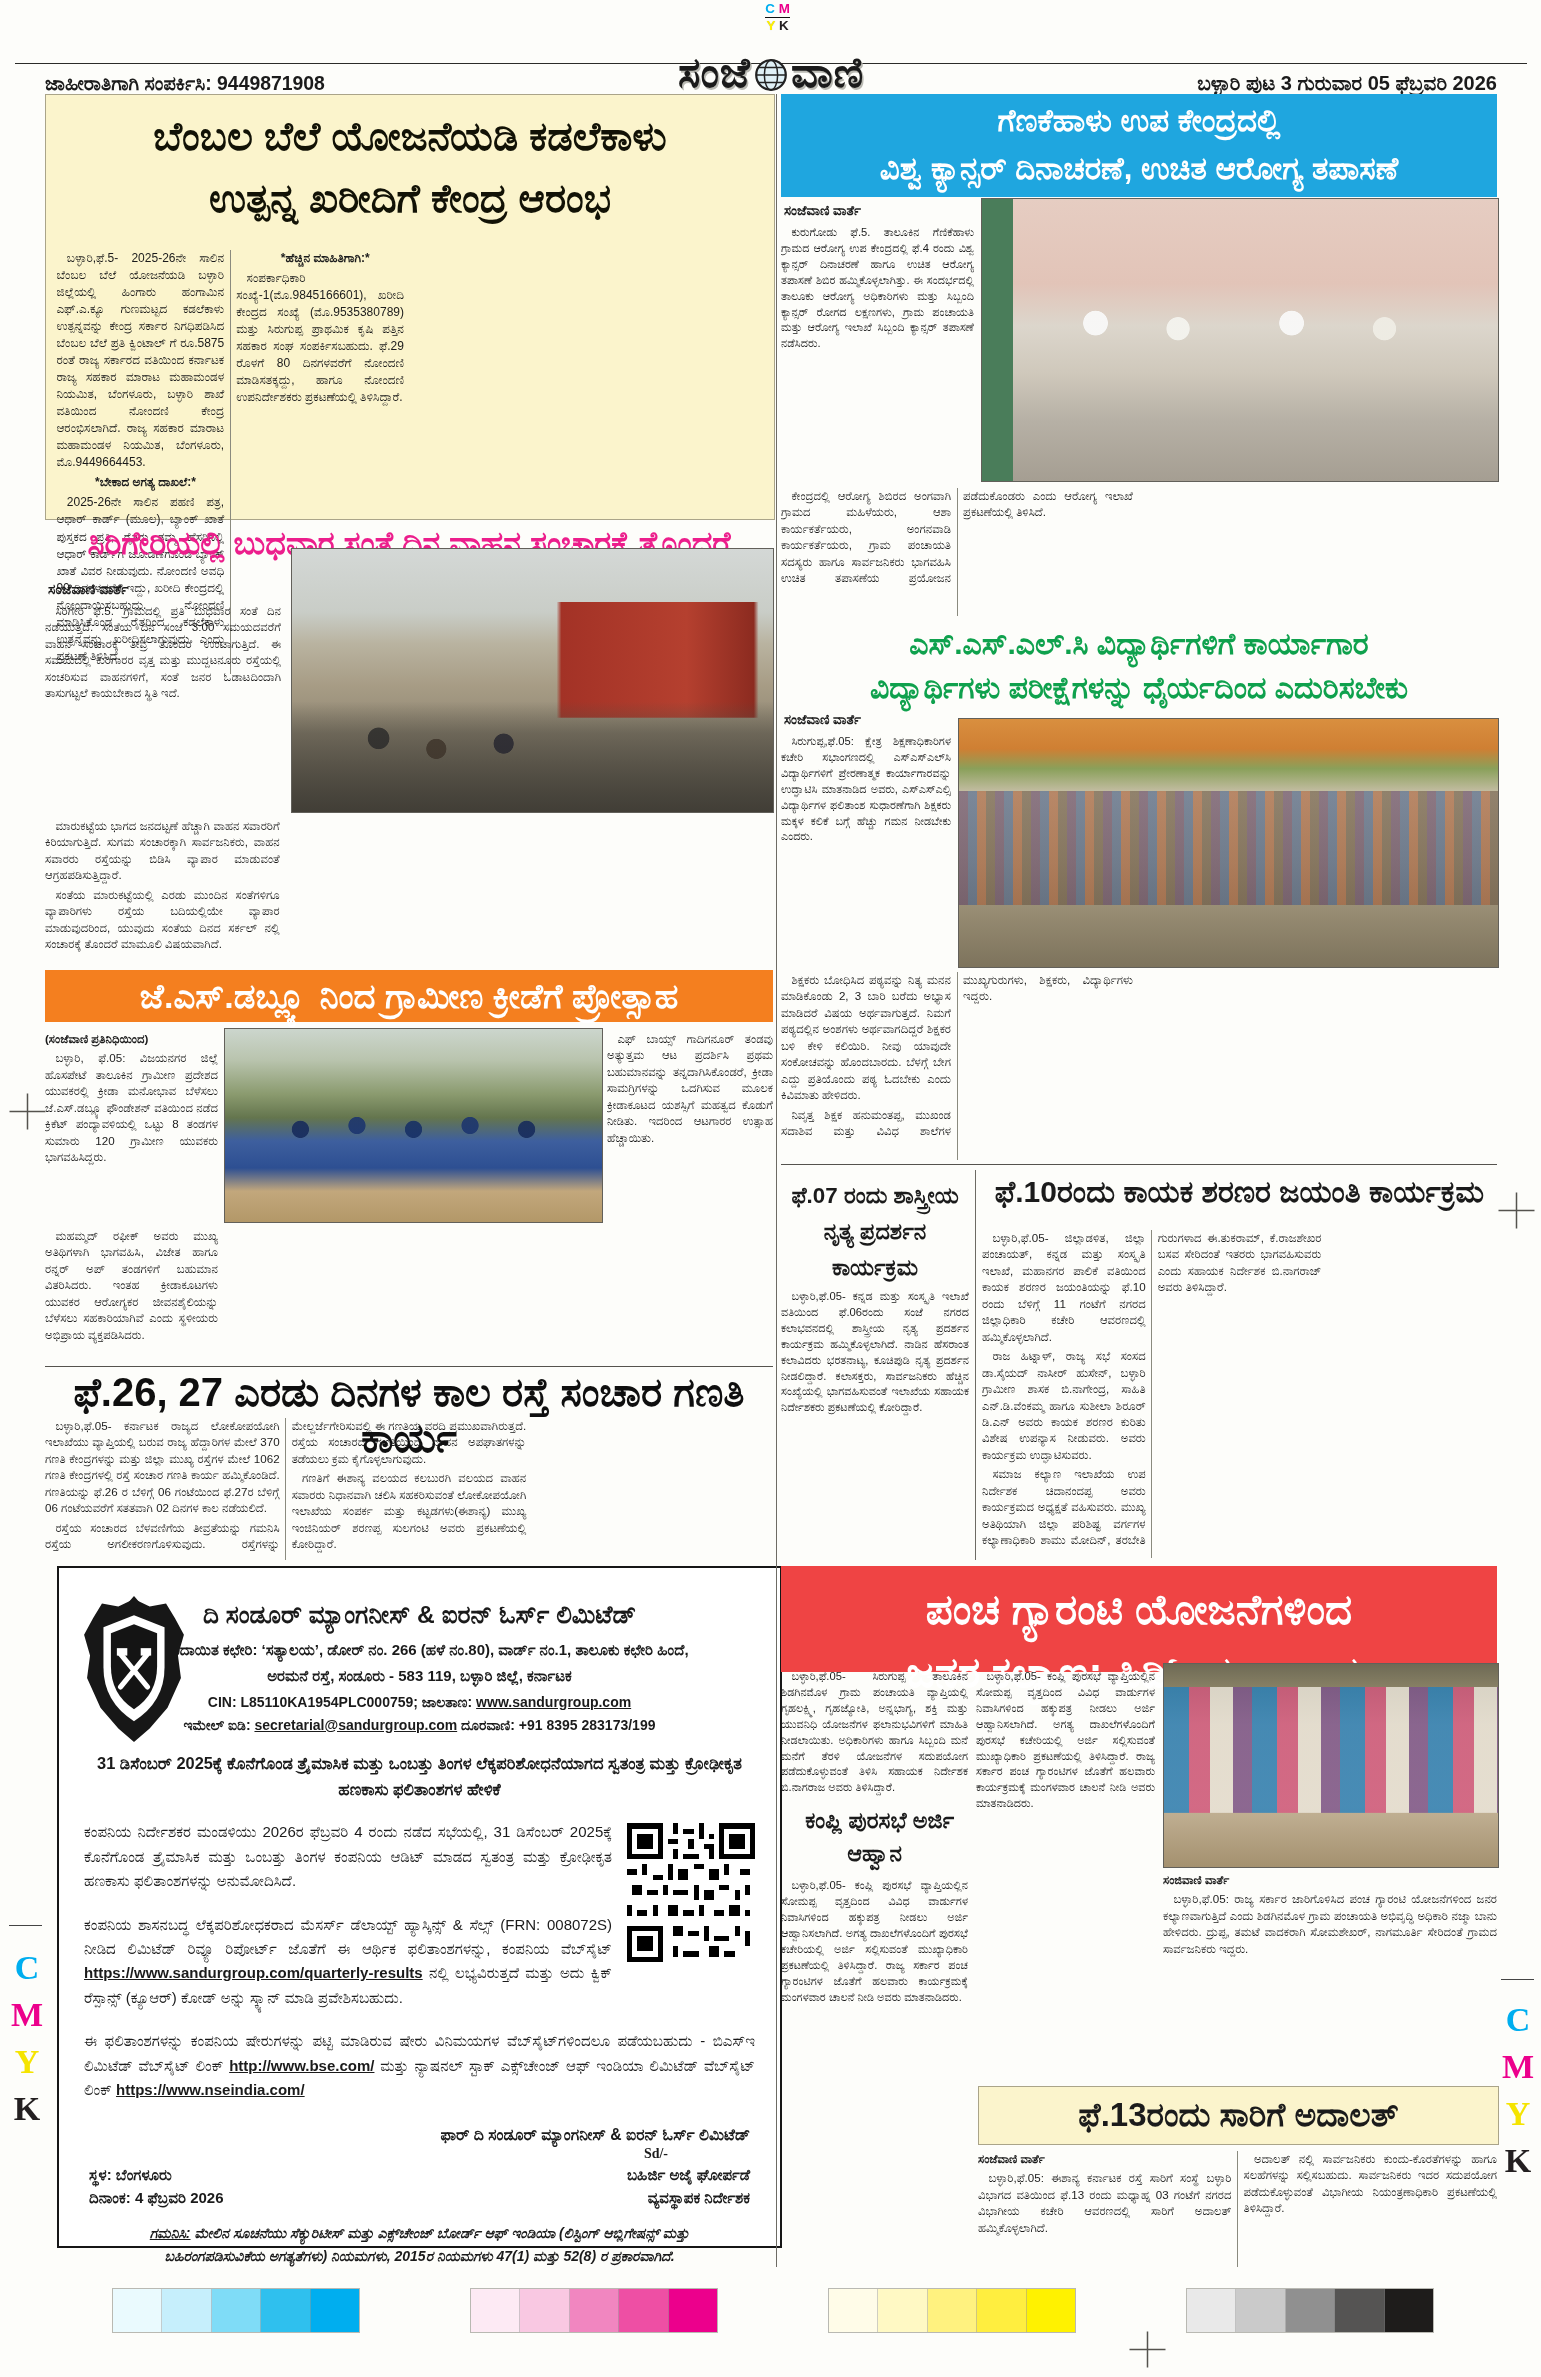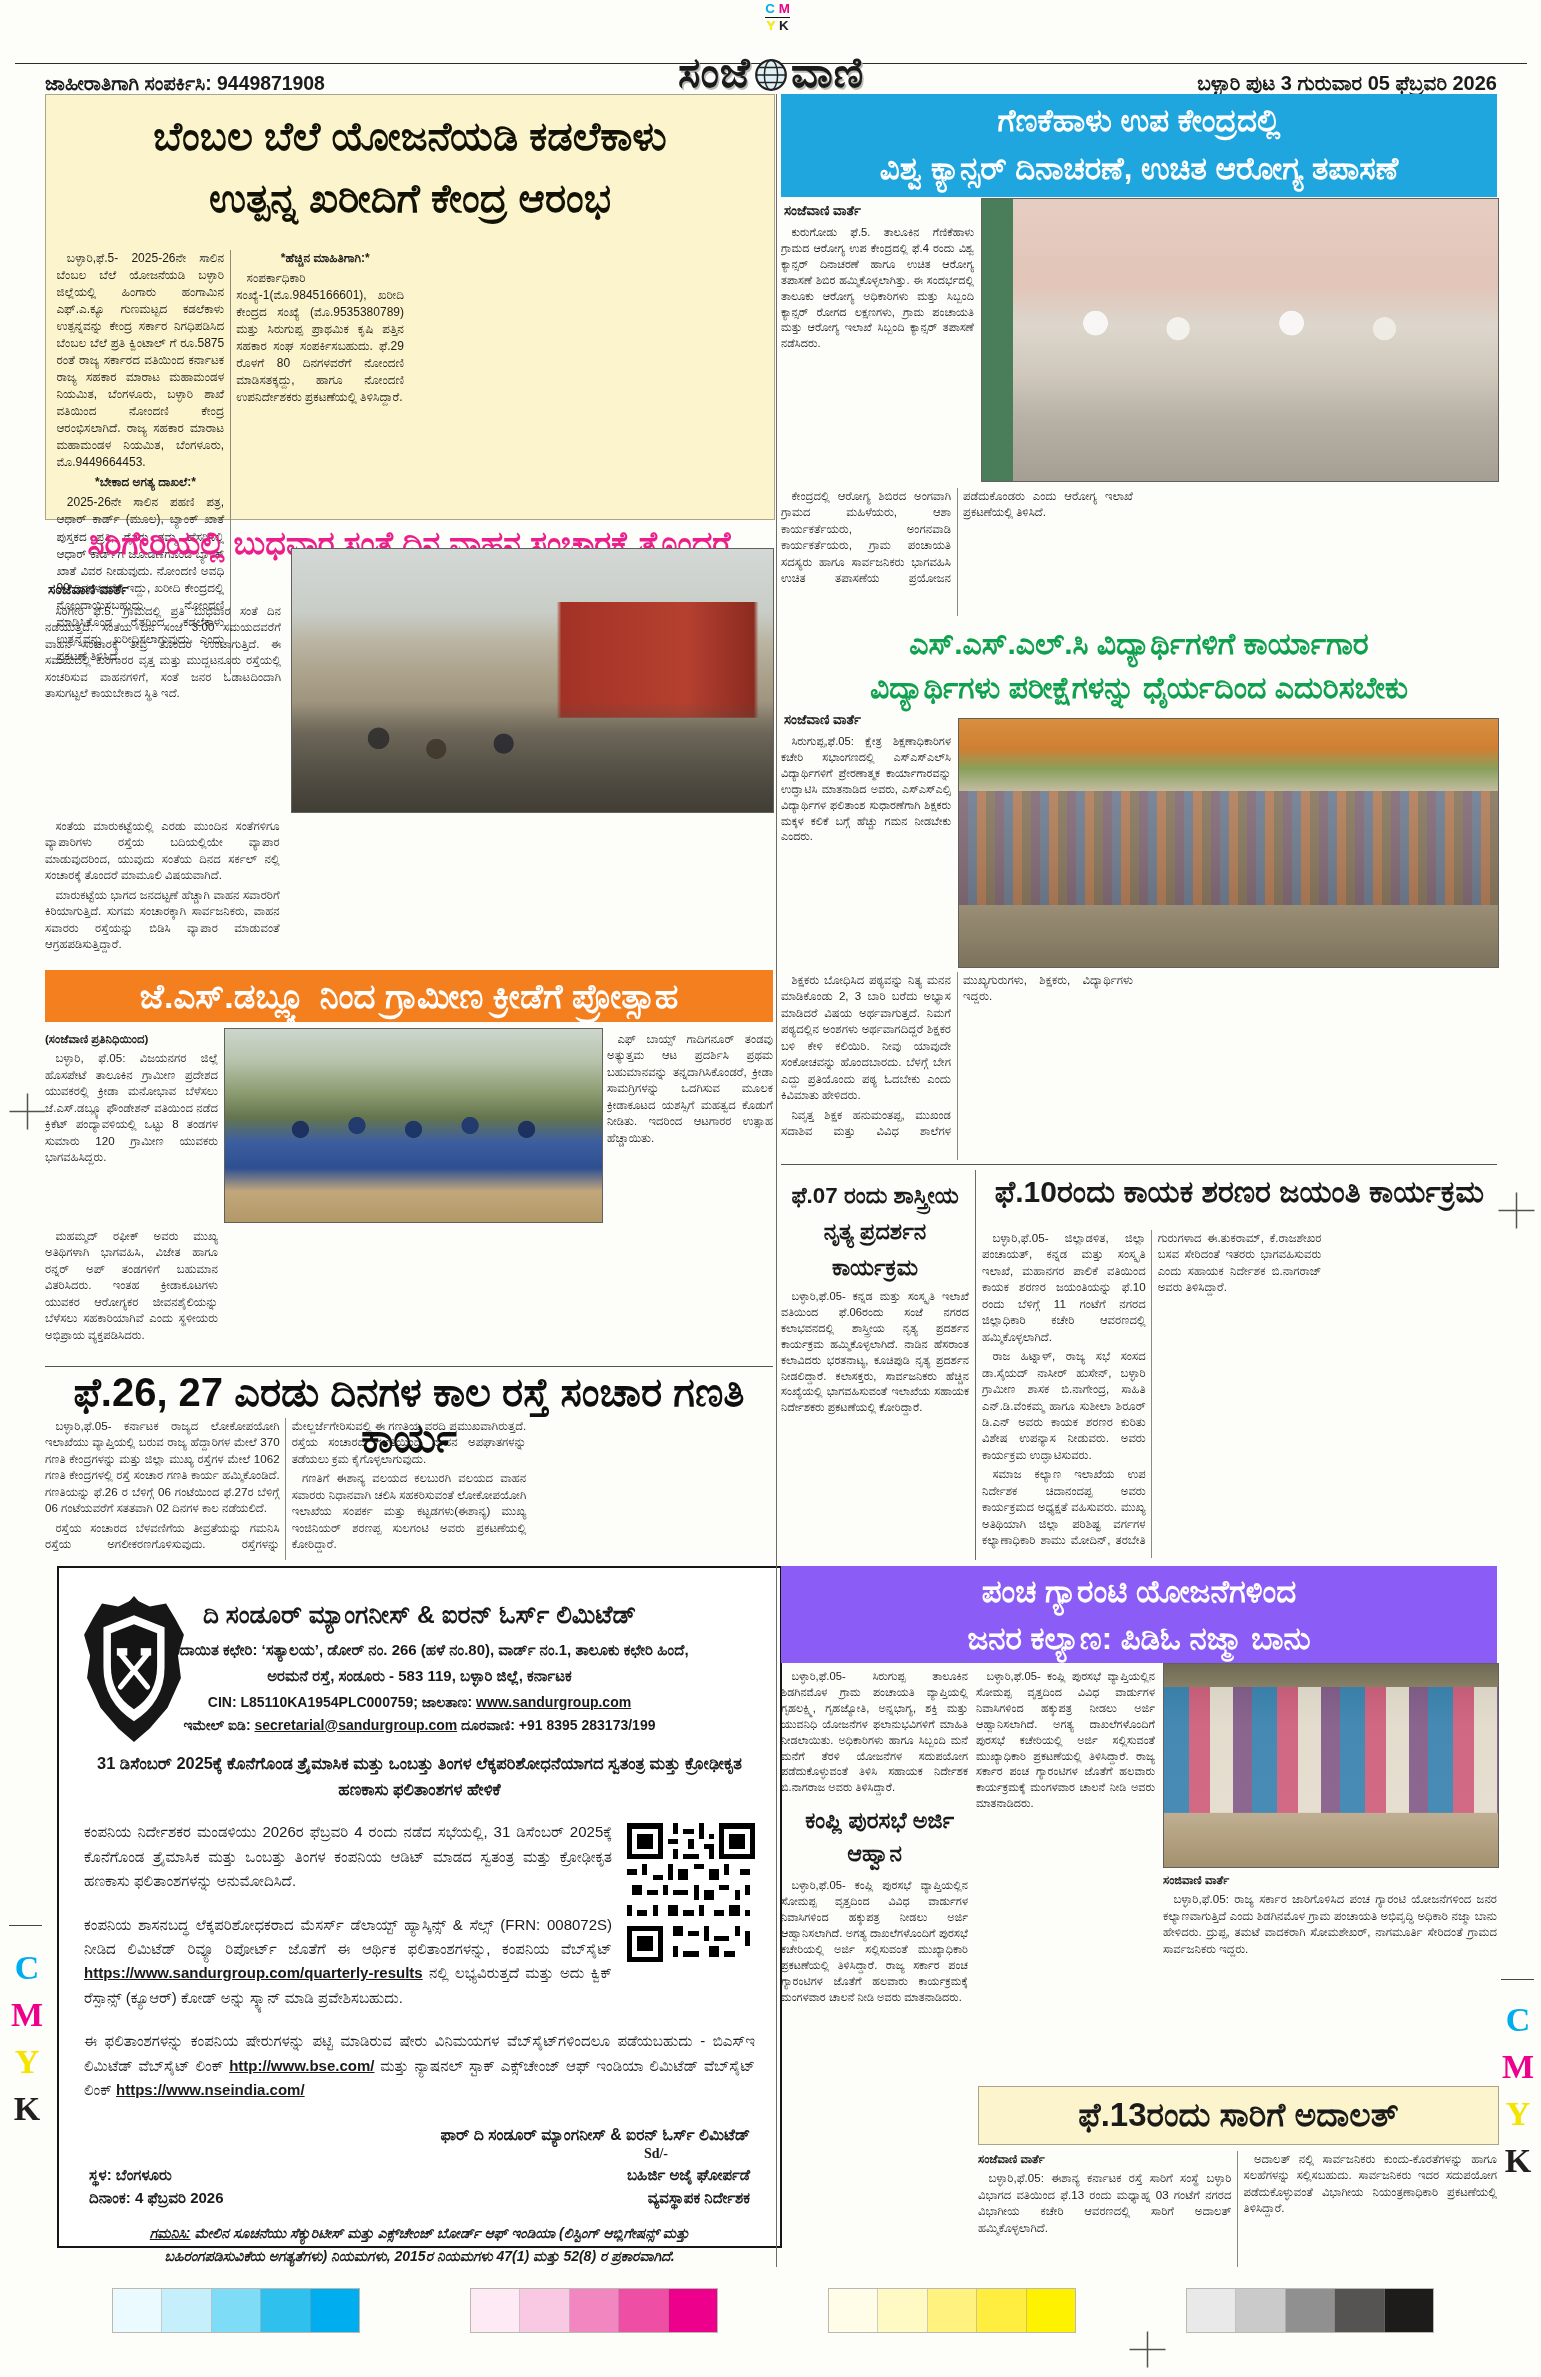--- a/index.html
+++ b/index.html
@@ -78,22 +78,22 @@
          linear-gradient(180deg, rgba(0,0,0,0) 58%, rgba(80,76,66,.55) 70%, rgba(60,57,50,.9) 100%),
          linear-gradient(90deg, transparent 55%, #a33226 56%, #b5402f 82%, #8c2b20 96%, transparent 97%),
          linear-gradient(180deg,#d4d8d6 0%,#c9cdc7 24%,#b9b3a0 36%,#a79c85 52%,#8e8572 72%,#6e695c 100%);
        background-repeat:no-repeat;
        background-size:100% 100%,100% 100%,100% 100%,100% 100%,100% 44%,100% 100%;
        background-position:0 0,0 0,0 0,0 0,0 36%,0 0;"></div>
   <div class="abs body-txt" style="left:45px;top:603px;width:236px;height:209px;overflow:hidden;">
     <div class="para">ಸಿರಿಗೇರಿ ಫೆ.5. ಗ್ರಾಮದಲ್ಲಿ ಪ್ರತಿ ಬುಧವಾರ ಸಂತೆ ದಿನ ನಡೆಯುತ್ತದೆ. ಸಂತೆಯ ದಿನ ಸಂಜೆ 3:00 ಸಮಯದವರೆಗೆ ವಾಹನ ಸಂಚಾರಕ್ಕೆ ತೀವ್ರ ತೊಂದರೆ ಉಂಟಾಗುತ್ತಿದೆ. ಈ ಸಮಯದಲ್ಲಿ ಕುರಿಗಾರರ ವೃತ್ತ ಮತ್ತು ಮುದ್ದಟನೂರು ರಸ್ತೆಯಲ್ಲಿ ಸಂಚರಿಸುವ ವಾಹನಗಳಿಗೆ, ಸಂತೆ ಜನರ ಓಡಾಟದಿಂದಾಗಿ ತಾಸುಗಟ್ಟಲೆ ಕಾಯಬೇಕಾದ ಸ್ಥಿತಿ ಇದೆ.</div>
   </div>
   <div class="abs body-txt cols c3" style="left:45px;top:818px;width:728px;height:146px;overflow:hidden;">
+    <div class="para">ಮಾರುಕಟ್ಟೆಯ ಭಾಗದ ಜನದಟ್ಟಣೆ ಹೆಚ್ಚಾಗಿ ವಾಹನ ಸವಾರರಿಗೆ ಕಿರಿಯಾಗುತ್ತಿದೆ. ಸುಗಮ ಸಂಚಾರಕ್ಕಾಗಿ ಸಾರ್ವಜನಿಕರು, ವಾಹನ ಸವಾರರು ರಸ್ತೆಯನ್ನು ಬಿಡಿಸಿ ವ್ಯಾಪಾರ ಮಾಡುವಂತೆ ಆಗ್ರಹಪಡಿಸುತ್ತಿದ್ದಾರೆ.</div>
     <div class="para">ಸಂತೆಯ ಮಾರುಕಟ್ಟೆಯಲ್ಲಿ ಎರಡು ಮುಂದಿನ ಸಂತೆಗಳಿಗೂ ವ್ಯಾಪಾರಿಗಳು ರಸ್ತೆಯ ಬದಿಯಲ್ಲಿಯೇ ವ್ಯಾಪಾರ ಮಾಡುವುದರಿಂದ, ಯುವುದು ಸಂತೆಯ ದಿನದ ಸರ್ಕಲ್ ನಲ್ಲಿ ಸಂಚಾರಕ್ಕೆ ತೊಂದರೆ ಮಾಮೂಲಿ ವಿಷಯವಾಗಿದೆ.</div>
-    <div class="para">ಮಾರುಕಟ್ಟೆಯ ಭಾಗದ ಜನದಟ್ಟಣೆ ಹೆಚ್ಚಾಗಿ ವಾಹನ ಸವಾರರಿಗೆ ಕಿರಿಯಾಗುತ್ತಿದೆ. ಸುಗಮ ಸಂಚಾರಕ್ಕಾಗಿ ಸಾರ್ವಜನಿಕರು, ವಾಹನ ಸವಾರರು ರಸ್ತೆಯನ್ನು ಬಿಡಿಸಿ ವ್ಯಾಪಾರ ಮಾಡುವಂತೆ ಆಗ್ರಹಪಡಿಸುತ್ತಿದ್ದಾರೆ.</div>
   </div>
 
   <div class="abs banner-h" style="left:45px;top:970px;width:728px;height:52px;background:#F47F1F;font-size:34px;line-height:52px;">ಜೆ.ಎಸ್.ಡಬ್ಲ್ಯೂ ನಿಂದ ಗ್ರಾಮೀಣ ಕ್ರೀಡೆಗೆ ಪ್ರೋತ್ಸಾಹ</div>
   <div class="abs body-txt" style="left:45px;top:1031px;width:173px;height:191px;overflow:hidden;">
     <div class="para bold" style="text-indent:0;">(ಸಂಜೆವಾಣಿ ಪ್ರತಿನಿಧಿಯಿಂದ)</div>
     <div class="para">ಬಳ್ಳಾರಿ, ಫೆ.05: ವಿಜಯನಗರ ಜಿಲ್ಲೆ ಹೊಸಪೇಟೆ ತಾಲೂಕಿನ ಗ್ರಾಮೀಣ ಪ್ರದೇಶದ ಯುವಕರಲ್ಲಿ ಕ್ರೀಡಾ ಮನೋಭಾವ ಬೆಳೆಸಲು ಜೆ.ಎಸ್.ಡಬ್ಲ್ಯೂ ಫೌಂಡೇಶನ್ ವತಿಯಿಂದ ನಡೆದ ಕ್ರಿಕೆಟ್ ಪಂದ್ಯಾವಳಿಯಲ್ಲಿ ಒಟ್ಟು 8 ತಂಡಗಳ ಸುಮಾರು 120 ಗ್ರಾಮೀಣ ಯುವಕರು ಭಾಗವಹಿಸಿದ್ದರು.</div>
   </div>
   <div class="abs photo" style="left:224px;top:1028px;width:377px;height:193px;
        background:
          radial-gradient(circle at 20% 52%, rgba(20,40,90,.85) 0 8.2px, transparent 9px),
@@ -272,21 +272,21 @@
     <div class="para">ಬಳ್ಳಾರಿ,ಫೆ.05- ಕನ್ನಡ ಮತ್ತು ಸಂಸ್ಕೃತಿ ಇಲಾಖೆ ವತಿಯಿಂದ ಫೆ.06ರಂದು ಸಂಜೆ ನಗರದ ಕಲಾಭವನದಲ್ಲಿ ಶಾಸ್ತ್ರೀಯ ನೃತ್ಯ ಪ್ರದರ್ಶನ ಕಾರ್ಯಕ್ರಮ ಹಮ್ಮಿಕೊಳ್ಳಲಾಗಿದೆ. ನಾಡಿನ ಹೆಸರಾಂತ ಕಲಾವಿದರು ಭರತನಾಟ್ಯ, ಕೂಚಿಪುಡಿ ನೃತ್ಯ ಪ್ರದರ್ಶನ ನೀಡಲಿದ್ದಾರೆ. ಕಲಾಸಕ್ತರು, ಸಾರ್ವಜನಿಕರು ಹೆಚ್ಚಿನ ಸಂಖ್ಯೆಯಲ್ಲಿ ಭಾಗವಹಿಸುವಂತೆ ಇಲಾಖೆಯ ಸಹಾಯಕ ನಿರ್ದೇಶಕರು ಪ್ರಕಟಣೆಯಲ್ಲಿ ಕೋರಿದ್ದಾರೆ.</div>
   </div>
   <div class="abs" style="left:975px;top:1170px;height:390px;border-left:0.7px solid #6d6b64;"></div>
   <div class="abs center bold" style="left:982px;top:1175px;width:515px;font-size:30px;">ಫೆ.10ರಂದು ಕಾಯಕ ಶರಣರ ಜಯಂತಿ ಕಾರ್ಯಕ್ರಮ</div>
   <div class="abs body-txt cols c3" style="left:982px;top:1230px;width:515px;height:328px;overflow:hidden;">
     <div class="para">ಬಳ್ಳಾರಿ,ಫೆ.05- ಜಿಲ್ಲಾಡಳಿತ, ಜಿಲ್ಲಾ ಪಂಚಾಯತ್, ಕನ್ನಡ ಮತ್ತು ಸಂಸ್ಕೃತಿ ಇಲಾಖೆ, ಮಹಾನಗರ ಪಾಲಿಕೆ ವತಿಯಿಂದ ಕಾಯಕ ಶರಣರ ಜಯಂತಿಯನ್ನು ಫೆ.10 ರಂದು ಬೆಳಿಗ್ಗೆ 11 ಗಂಟೆಗೆ ನಗರದ ಜಿಲ್ಲಾಧಿಕಾರಿ ಕಚೇರಿ ಆವರಣದಲ್ಲಿ ಹಮ್ಮಿಕೊಳ್ಳಲಾಗಿದೆ.</div>
     <div class="para">ರಾಜ ಹಿಟ್ನಾಳ್, ರಾಜ್ಯ ಸಭೆ ಸಂಸದ ಡಾ.ಸೈಯದ್ ನಾಸೀರ್ ಹುಸೇನ್, ಬಳ್ಳಾರಿ ಗ್ರಾಮೀಣ ಶಾಸಕ ಬಿ.ನಾಗೇಂದ್ರ, ಸಾಹಿತಿ ಎನ್.ಡಿ.ವೆಂಕಮ್ಮ ಹಾಗೂ ಸುಶೀಲಾ ಶಿರೂರ್ ಡಿ.ಎನ್ ಅವರು ಕಾಯಕ ಶರಣರ ಕುರಿತು ವಿಶೇಷ ಉಪನ್ಯಾಸ ನೀಡುವರು. ಅವರು ಕಾರ್ಯಕ್ರಮ ಉದ್ಘಾಟಿಸುವರು.</div>
     <div class="para">ಸಮಾಜ ಕಲ್ಯಾಣ ಇಲಾಖೆಯ ಉಪ ನಿರ್ದೇಶಕ ಚಿದಾನಂದಪ್ಪ ಅವರು ಕಾರ್ಯಕ್ರಮದ ಅಧ್ಯಕ್ಷತೆ ವಹಿಸುವರು. ಮುಖ್ಯ ಅತಿಥಿಯಾಗಿ ಜಿಲ್ಲಾ ಪರಿಶಿಷ್ಟ ವರ್ಗಗಳ ಕಲ್ಯಾಣಾಧಿಕಾರಿ ಶಾಮು ಮೋದಿನ್, ತರಬೇತಿ ಗುರುಗಳಾದ ಈ.ತುಕರಾಮ್, ಕೆ.ರಾಜಶೇಖರ ಬಸವ ಸೇರಿದಂತೆ ಇತರರು ಭಾಗವಹಿಸುವರು ಎಂದು ಸಹಾಯಕ ನಿರ್ದೇಶಕ ಬಿ.ನಾಗರಾಜ್ ಅವರು ತಿಳಿಸಿದ್ದಾರೆ.</div>
   </div>
 
-  <div class="abs banner-h" style="left:781px;top:1566px;width:716px;height:94px;background:#8b5cf6;font-size:31px;line-height:1.5;padding-top:3px;">
+  <div class="abs banner-h" style="left:781px;top:1566px;width:716px;height:94px;background:#ef4444;font-size:42px;line-height:1.5;padding-top:12px;">
     <div>ಪಂಚ ಗ್ಯಾರಂಟಿ ಯೋಜನೆಗಳಿಂದ</div>
     <div>ಜನರ ಕಲ್ಯಾಣ: ಪಿಡಿಓ ನಜ್ಮಾ ಬಾನು</div>
   </div>
   <div class="abs body-txt" style="left:781px;top:1669px;width:187px;height:597px;overflow:hidden;font-size:11.2px;">
     <div class="para">ಬಳ್ಳಾರಿ,ಫೆ.05- ಸಿರುಗುಪ್ಪ ತಾಲೂಕಿನ ಶಿಡಗಿನಮೊಳ ಗ್ರಾಮ ಪಂಚಾಯತಿ ವ್ಯಾಪ್ತಿಯಲ್ಲಿ ಗೃಹಲಕ್ಷ್ಮಿ, ಗೃಹಜ್ಯೋತಿ, ಅನ್ನಭಾಗ್ಯ, ಶಕ್ತಿ ಮತ್ತು ಯುವನಿಧಿ ಯೋಜನೆಗಳ ಫಲಾನುಭವಿಗಳಿಗೆ ಮಾಹಿತಿ ನೀಡಲಾಯಿತು. ಅಧಿಕಾರಿಗಳು ಹಾಗೂ ಸಿಬ್ಬಂದಿ ಮನೆ ಮನೆಗೆ ತೆರಳಿ ಯೋಜನೆಗಳ ಸದುಪಯೋಗ ಪಡೆದುಕೊಳ್ಳುವಂತೆ ತಿಳಿಸಿ ಸಹಾಯಕ ನಿರ್ದೇಶಕ ಬಿ.ನಾಗರಾಜ ಅವರು ತಿಳಿಸಿದ್ದಾರೆ.</div>
     <div class="para subhead-c" style="font-size:22.4px;line-height:1.5;margin:7.5px 0;">ಕಂಪ್ಲಿ ಪುರಸಭೆ ಅರ್ಜಿ ಆಹ್ವಾನ</div>
     <div class="para">ಬಳ್ಳಾರಿ,ಫೆ.05- ಕಂಪ್ಲಿ ಪುರಸಭೆ ವ್ಯಾಪ್ತಿಯಲ್ಲಿನ ಸೋಮಪ್ಪ ವೃತ್ತದಿಂದ ವಿವಿಧ ವಾರ್ಡುಗಳ ನಿವಾಸಿಗಳಿಂದ ಹಕ್ಕುಪತ್ರ ನೀಡಲು ಅರ್ಜಿ ಆಹ್ವಾನಿಸಲಾಗಿದೆ. ಅಗತ್ಯ ದಾಖಲೆಗಳೊಂದಿಗೆ ಪುರಸಭೆ ಕಚೇರಿಯಲ್ಲಿ ಅರ್ಜಿ ಸಲ್ಲಿಸುವಂತೆ ಮುಖ್ಯಾಧಿಕಾರಿ ಪ್ರಕಟಣೆಯಲ್ಲಿ ತಿಳಿಸಿದ್ದಾರೆ. ರಾಜ್ಯ ಸರ್ಕಾರ ಪಂಚ ಗ್ಯಾರಂಟಿಗಳ ಜೊತೆಗೆ ಹಲವಾರು ಕಾರ್ಯಕ್ರಮಕ್ಕೆ ಮಂಗಳವಾರ ಚಾಲನೆ ನೀಡಿ ಅವರು ಮಾತನಾಡಿದರು.</div>
   </div>
   <div class="abs body-txt" style="left:976px;top:1669px;width:179px;height:412px;overflow:hidden;font-size:11.2px;">
     <div class="para">ಬಳ್ಳಾರಿ,ಫೆ.05- ಕಂಪ್ಲಿ ಪುರಸಭೆ ವ್ಯಾಪ್ತಿಯಲ್ಲಿನ ಸೋಮಪ್ಪ ವೃತ್ತದಿಂದ ವಿವಿಧ ವಾರ್ಡುಗಳ ನಿವಾಸಿಗಳಿಂದ ಹಕ್ಕುಪತ್ರ ನೀಡಲು ಅರ್ಜಿ ಆಹ್ವಾನಿಸಲಾಗಿದೆ. ಅಗತ್ಯ ದಾಖಲೆಗಳೊಂದಿಗೆ ಪುರಸಭೆ ಕಚೇರಿಯಲ್ಲಿ ಅರ್ಜಿ ಸಲ್ಲಿಸುವಂತೆ ಮುಖ್ಯಾಧಿಕಾರಿ ಪ್ರಕಟಣೆಯಲ್ಲಿ ತಿಳಿಸಿದ್ದಾರೆ. ರಾಜ್ಯ ಸರ್ಕಾರ ಪಂಚ ಗ್ಯಾರಂಟಿಗಳ ಜೊತೆಗೆ ಹಲವಾರು ಕಾರ್ಯಕ್ರಮಕ್ಕೆ ಮಂಗಳವಾರ ಚಾಲನೆ ನೀಡಿ ಅವರು ಮಾತನಾಡಿದರು.</div>

